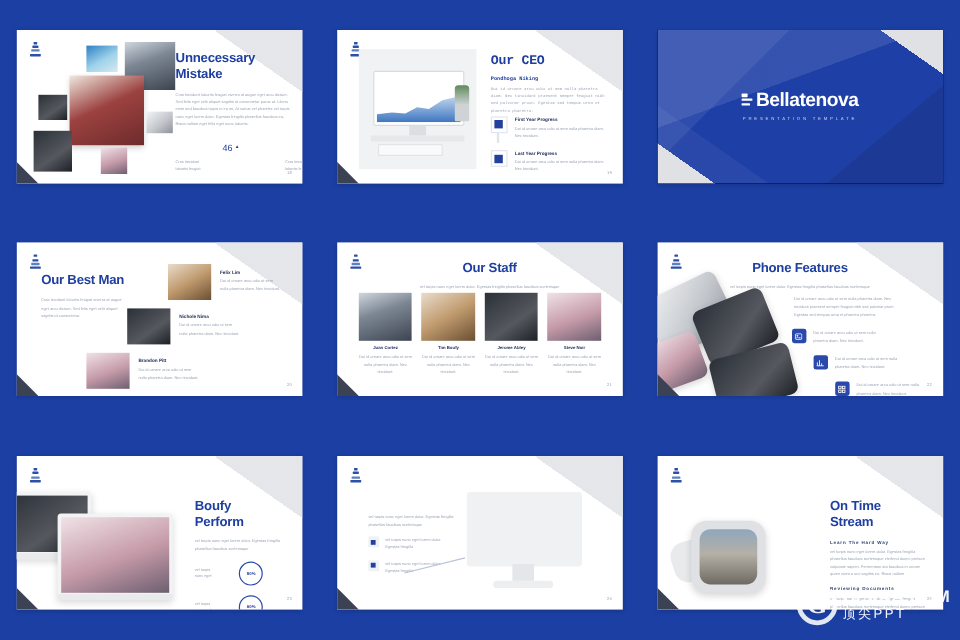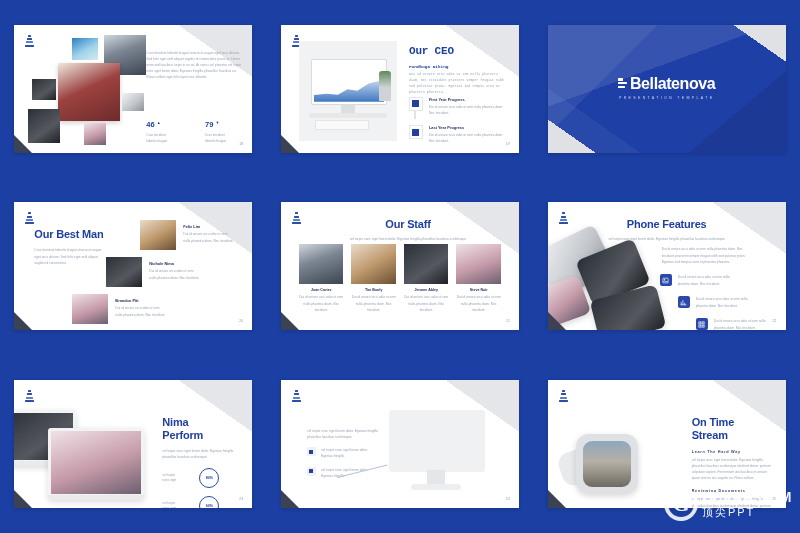--- a/index.html
+++ b/index.html
@@ -68,21 +68,21 @@
   .p-red{background:linear-gradient(155deg,#efe7de,#9c4240 45%,#6d2b2b);}
   .p-warm{background:linear-gradient(150deg,#e9dccb,#c09a6e 50%,#6a4f33);}
   .p-pink{background:linear-gradient(160deg,#f0e2e6,#c59aa8 55%,#6d5f70);}
   .p-grey{background:linear-gradient(140deg,#f2f3f5,#c4c8cd 55%,#8d9299);}
   .p-wood{background:linear-gradient(145deg,#a8754a,#5e3a22 70%);}
   .p-city{background:linear-gradient(180deg,#8fa7bd,#b5b0a6 45%,#6e6a63);}
 
   
   .s1-txt{position:absolute;left:132px;top:18px;width:96px;}
   .stat-row{position:absolute;left:132px;top:88px;display:flex;gap:38px;}
-  .stat .num{color:#22409c;font-size:7.5px;font-weight:bold;}
+  .stat .num{color:#22409c;font-size:7.5px;font-weight:normal;margin-left:39px;}
   .stat .cap{color:#9aa3b4;font-size:3.2px;line-height:1.8;margin-top:2px;}
   .arrow{font-size:4px;color:#22409c;margin-left:2px;vertical-align:middle;}
 
   
   .mon{position:absolute;left:18px;top:16px;width:98px;height:100px;background:#f1f2f3;}
   .mon .scr{position:absolute;left:12px;top:18px;width:74px;height:44px;background:#fff;border:1.6px solid #d9dcdf;border-radius:2px;}
   .mon .chart{position:absolute;left:2px;bottom:2px;right:2px;height:24px;background:linear-gradient(180deg,#cfe0f2,#3e76c0);clip-path:polygon(0 100%,0 72%,18% 66%,34% 70%,48% 48%,62% 54%,78% 24%,100% 8%,100% 100%);}
   .mon .stand{position:absolute;left:42px;top:64px;width:14px;height:8px;background:#dcdfe2;}
   .mon .base{position:absolute;left:10px;top:72px;width:78px;height:5px;background:#e6e8ea;border-radius:1px;}
   .mon .kbd{position:absolute;left:16px;top:79px;width:52px;height:8px;background:#fafafa;border:.6px solid #e2e4e6;border-radius:1px;}
@@ -192,20 +192,21 @@
 
       <div class="ph p-sky" style="left:58px;top:13px;width:26px;height:22px;"></div>
       <div class="ph p-office" style="left:90px;top:10px;width:42px;height:40px;"></div>
       <div class="ph p-dark" style="left:18px;top:54px;width:24px;height:21px;"></div>
       <div class="ph p-red" style="left:44px;top:38px;width:62px;height:58px;box-shadow:0 2px 5px rgba(0,0,0,.18);"></div>
       <div class="ph p-grey" style="left:108px;top:68px;width:22px;height:18px;"></div>
       <div class="ph p-dark" style="left:14px;top:84px;width:32px;height:34px;"></div>
       <div class="ph p-pink" style="left:70px;top:98px;width:22px;height:22px;"></div>
 
       <div class="s1-txt">
+        <h1 class="t"><span>Unnecessary</span><br><span>Mistake</span></h1>
         <p class="para" style="margin-top:7px;">Cras tincidunt lobortis feugiat viverra at augue eget arcu dictum. Sed felis eget velit aliquet sagittis id consectetur purus at. Libero enim sed faucibus turpis in eu mi, At varius vel pharetra vel turpis nunc eget lorem dolor. Egestas fringilla phasellus faucibus eu, Risus nullam eget felis eget nunc lobortis.</p>
       </div>
 
       <div class="stat-row">
         <div class="stat">
           <div><span class="num">46</span><span class="arrow">▲</span></div>
           <div class="cap"><span>Cras tincidunt</span><br><span>lobortis feugiat</span></div>
         </div>
         <div class="stat">
           <div><span class="num">79</span><span class="arrow">▼</span></div>
@@ -449,21 +450,21 @@
       <div class="lap" style="left:-10px;top:30px;width:72px;height:56px;">
         <div class="sc p-dark"></div>
         <div class="bar"></div>
       </div>
       <div class="lap" style="left:34px;top:48px;width:96px;height:72px;">
         <div class="sc p-pink"></div>
         <div class="bar"></div>
       </div>
 
       <div class="tp-txt">
-        <h1 class="t"><span>Nima</span><br><span>Perform</span></h1>
+        <h1 class="t"><span>Boufy</span><br><span>Perform</span></h1>
         <p class="para" style="margin-top:6px;">vel turpis nunc eget lorem dolor. Egestas fringilla phasellus faucibus scelerisque</p>
 
         <div class="pct-row">
           <div class="pct-lab"><span>vel turpis</span><br><span>nunc eget</span></div>
           <div class="ring">80%</div>
         </div>
         <div class="pct-row">
           <div class="pct-lab"><span>vel turpis</span><br><span>nunc eget</span></div>
           <div class="ring">60%</div>
         </div>

